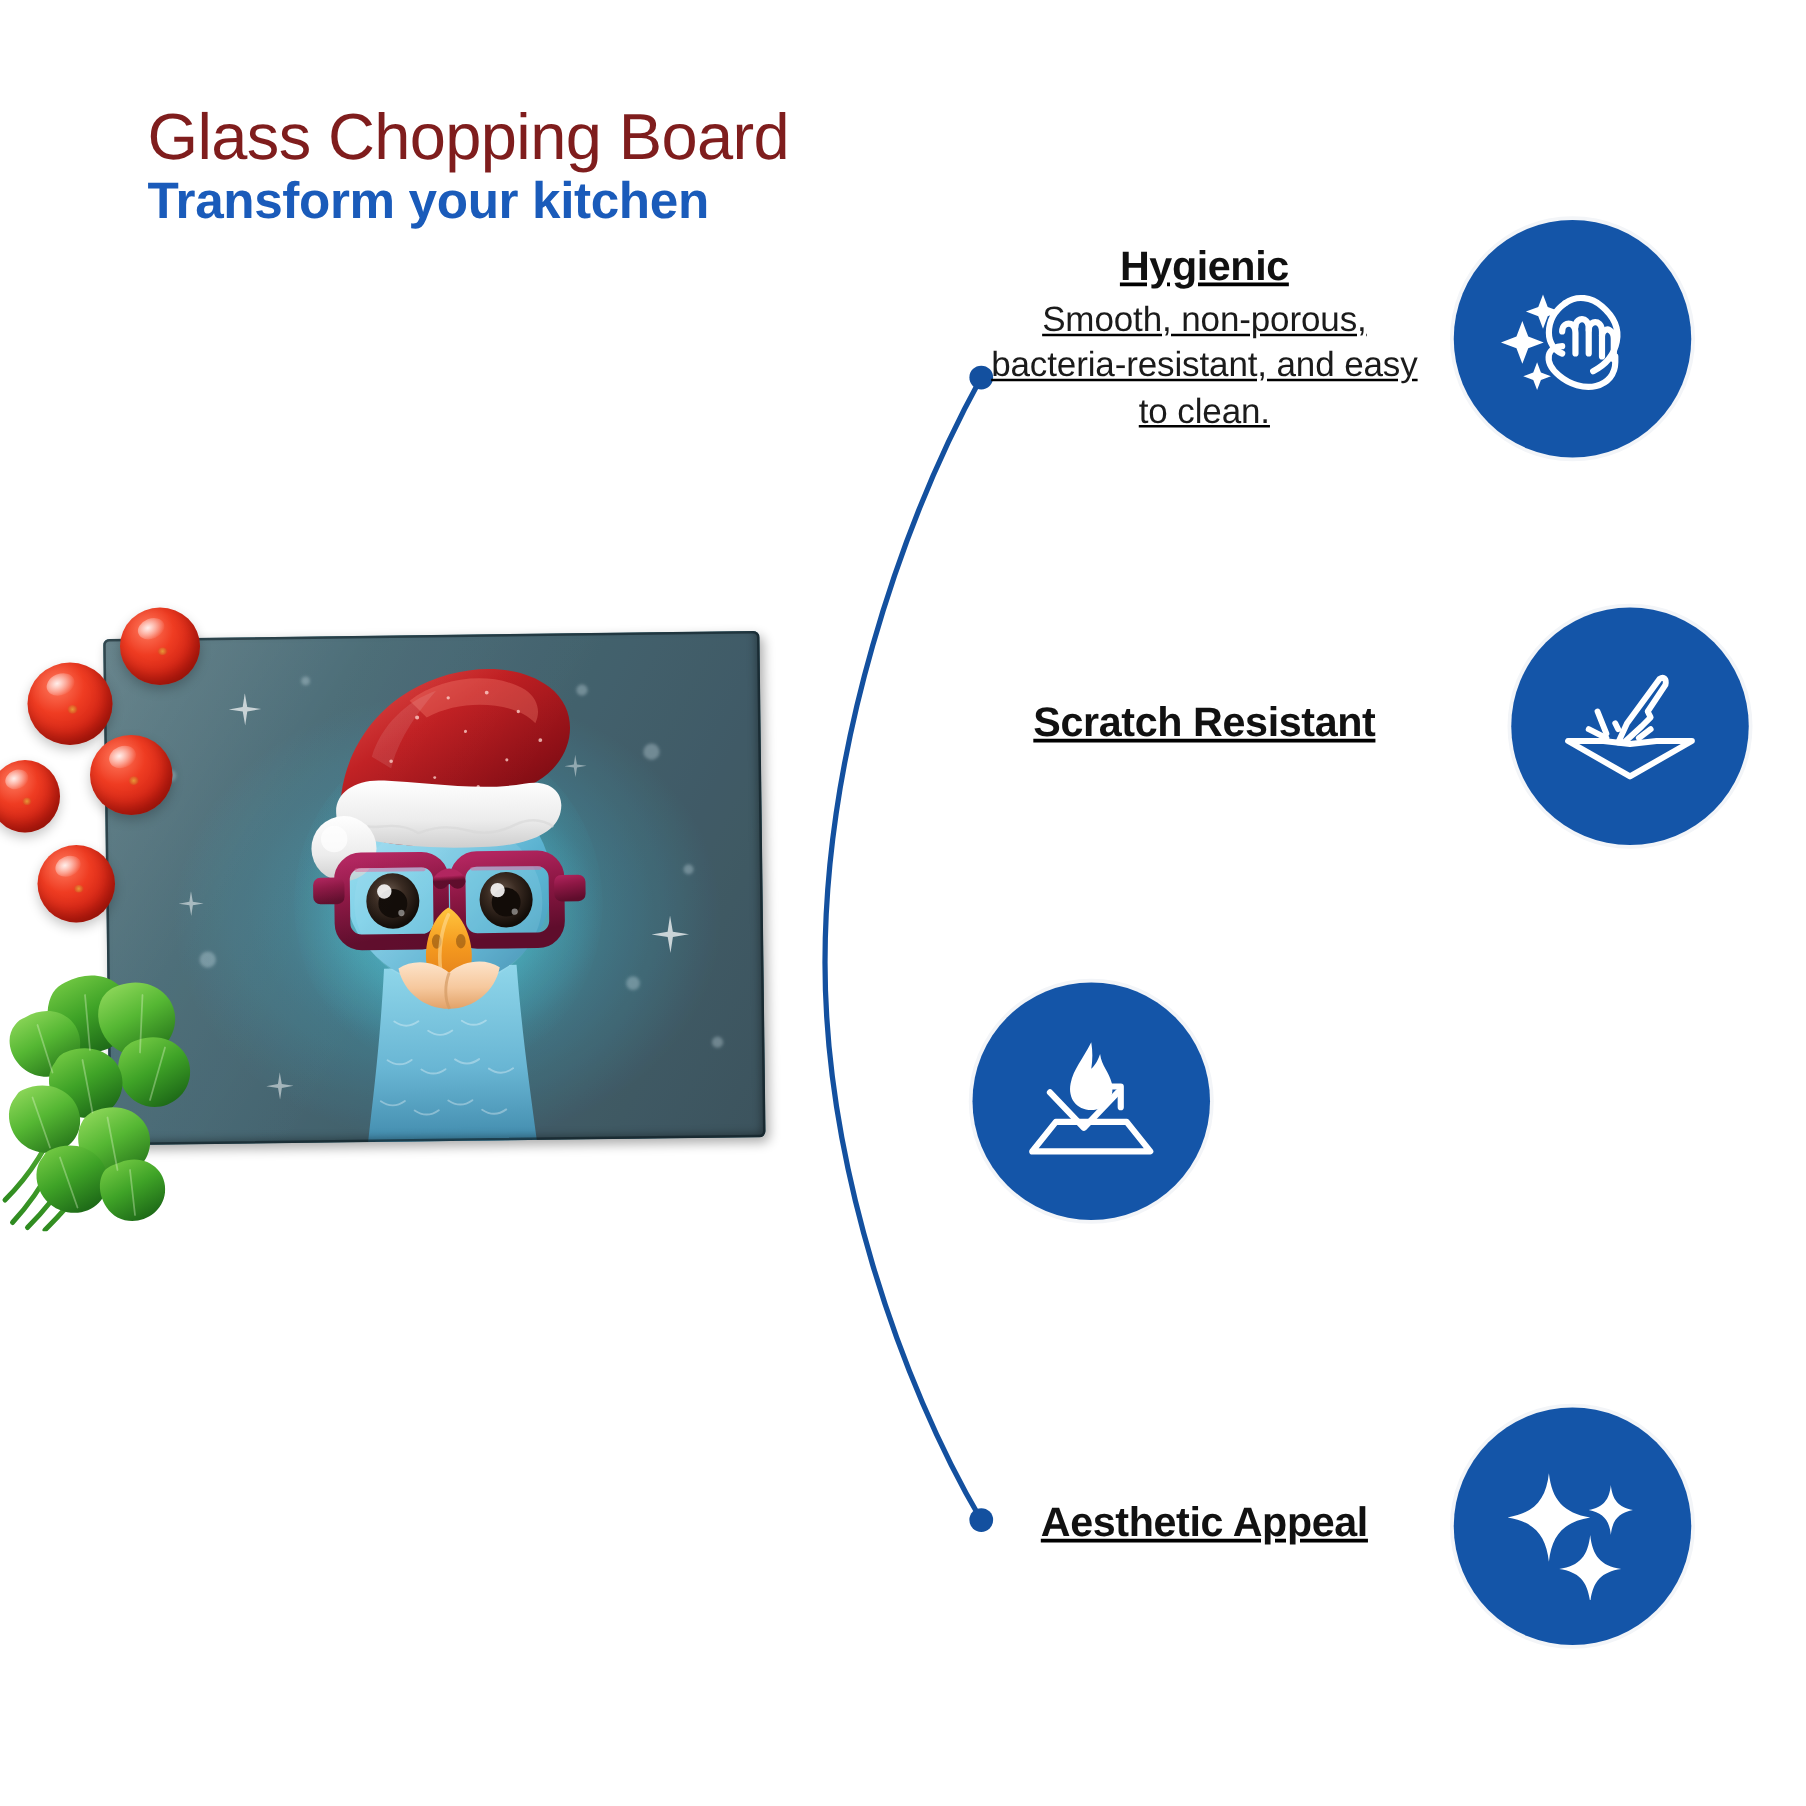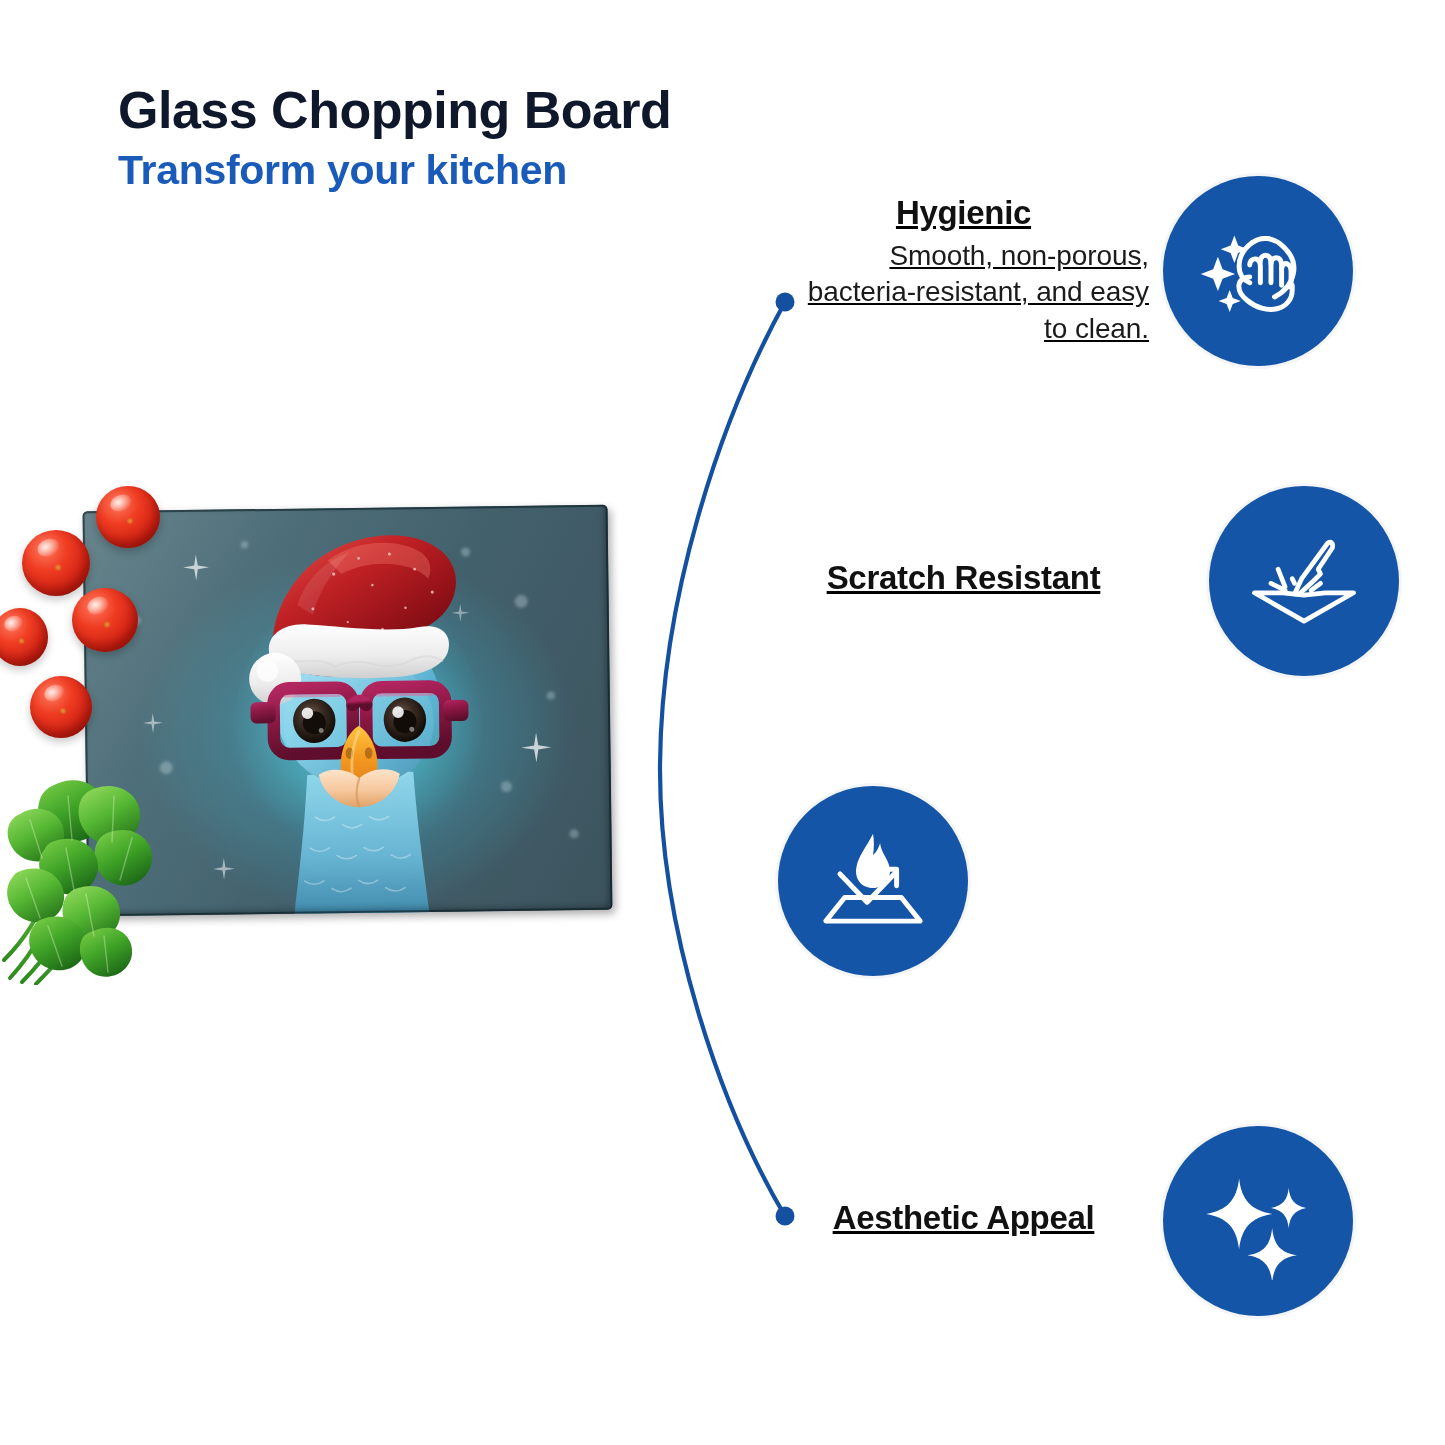--- a/index.html
+++ b/index.html
@@ -12,28 +12,27 @@
   #stage {
     position: relative;
     width: 1445px; height: 1445px;
     background: #ffffff;
   }
 
   
   #heading { position: absolute; left: 118px; top: 82px; }
   #product-title {
     font-size: 52px;
-    font-weight: 700;
-    color: #0f172a;
+    font-weight: 400;
+    color: #7f1d1d;
     letter-spacing: -0.5px;
     line-height: 1.08;
     white-space: nowrap;
   }
   #product-subtitle {
-    margin-top: 10px;
     font-size: 41px;
     font-weight: 700;
     color: #1a5bba;
     letter-spacing: -0.3px;
     line-height: 1.08;
     white-space: nowrap;
   }
 
   
   #product-photo {
@@ -136,21 +135,20 @@
     line-height: 1.12;
     margin-bottom: 6px;
     white-space: nowrap;
   }
   .feature-desc {
     font-size: 28px;
     font-weight: 400;
     color: #1b1b1b;
     line-height: 1.30;
     letter-spacing: -0.1px;
-    text-align: right;
   }
   .feature-icon {
     width: 190px; height: 190px;
     border-radius: 50%;
     background: #1455a8;
     display: flex; align-items: center; justify-content: center;
     box-shadow: 0 0 0 3px #f3f5f8;
     flex: none;
   }
   .feature-icon svg { width: 118px; height: 118px; display: block; }

